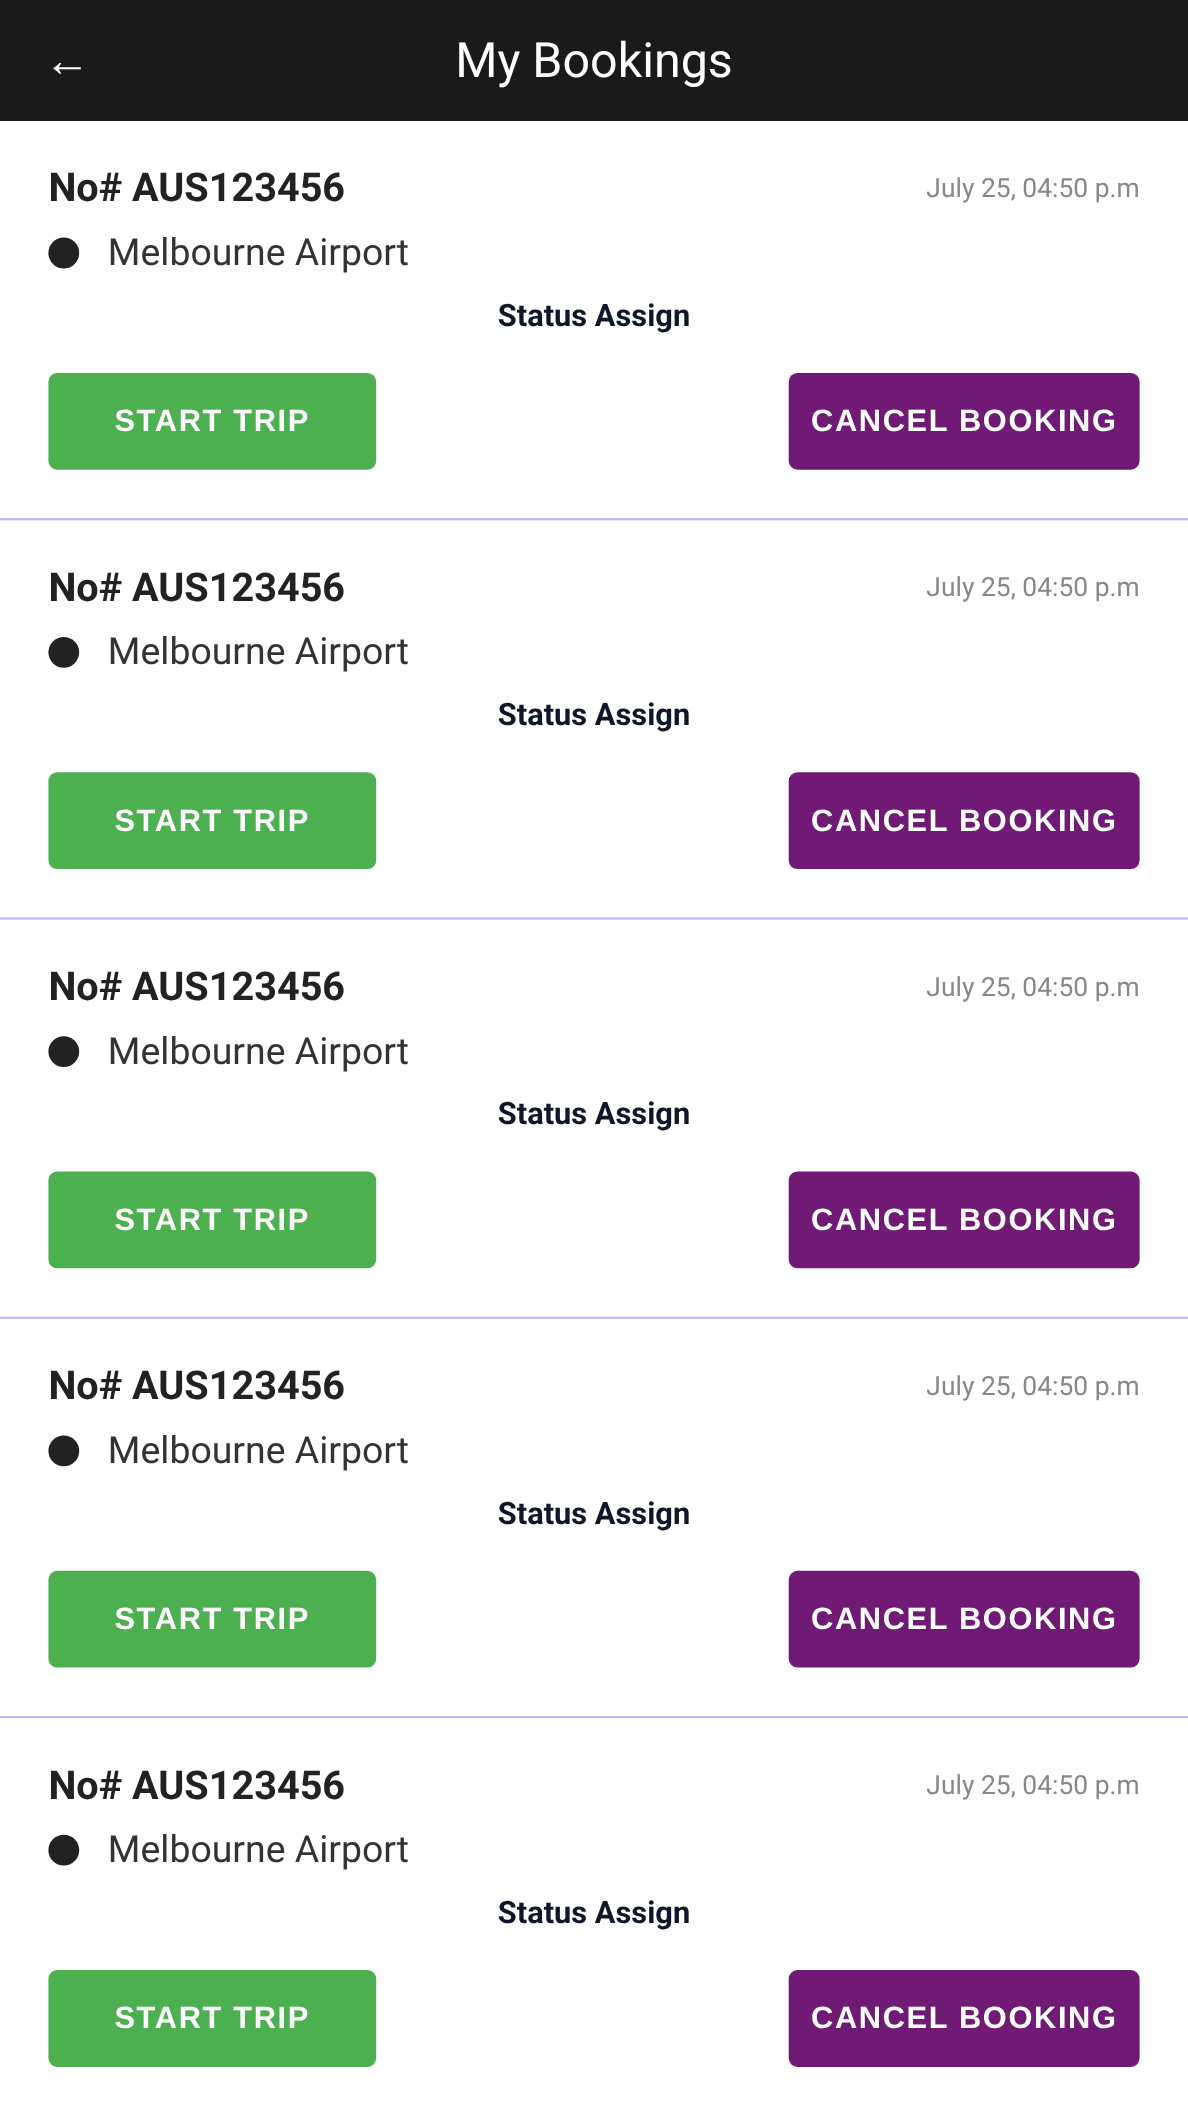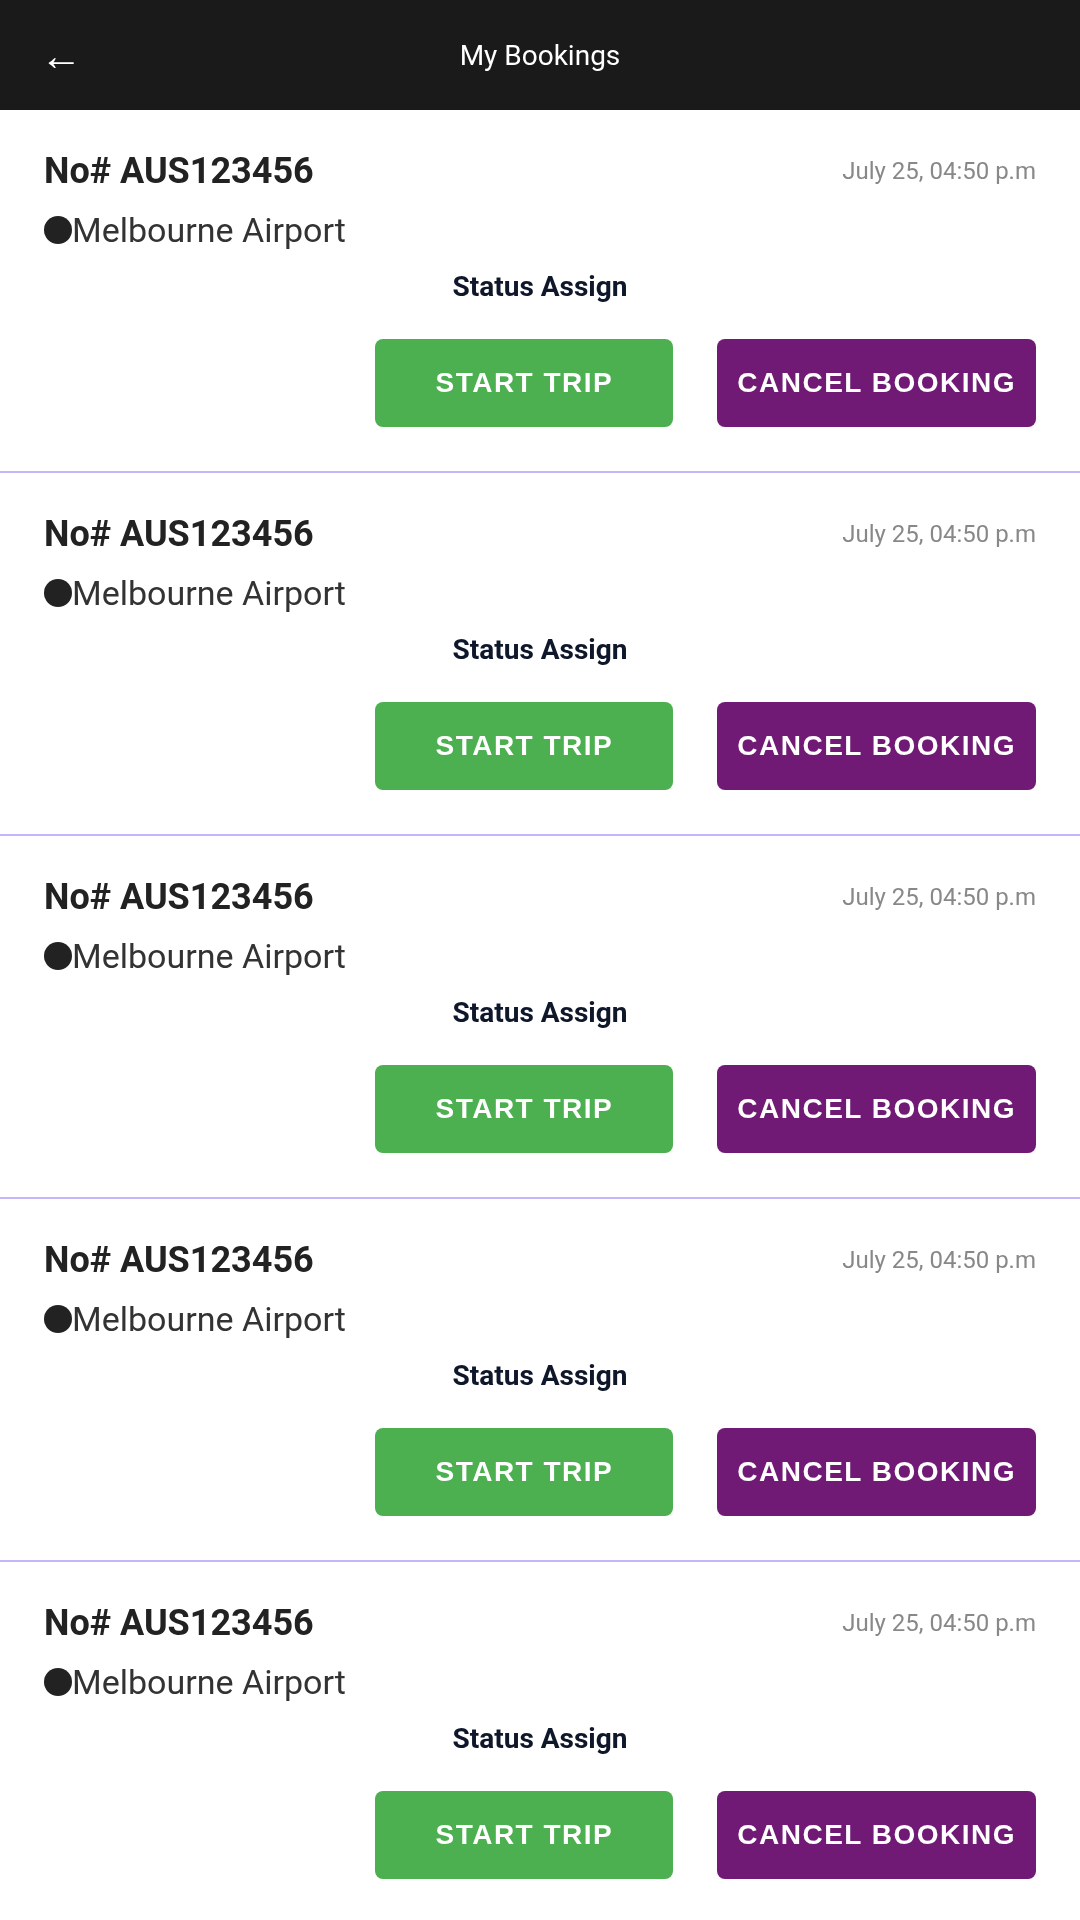--- a/index.html
+++ b/index.html
@@ -31,21 +31,21 @@
     .header-back {
       position: absolute;
       left: 40px;
       color: #ffffff;
       font-size: 42px;
       cursor: pointer;
       font-weight: 300;
     }
 
     .header-title {
-      font-size: 28px;
+      font-size: 44px;
       font-weight: 400;
       color: #ffffff;
     }
 
     .bookings-list {
       background: #ffffff;
     }
 
     .booking-card {
       padding: 40px 44px 44px 44px;
@@ -67,21 +67,21 @@
 
     .booking-date {
       font-size: 24px;
       color: #888888;
       font-weight: 400;
     }
 
     .booking-location {
       display: flex;
       align-items: center;
-      gap: 0;
+      gap: 26px;
       margin-bottom: 20px;
     }
 
     .location-dot {
       width: 28px;
       height: 28px;
       background: #222222;
       border-radius: 50%;
       flex-shrink: 0;
     }
@@ -96,21 +96,21 @@
       text-align: center;
       font-size: 28px;
       font-weight: 700;
       color: #0f172a;
       margin-bottom: 36px;
     }
 
     .booking-actions {
       display: flex;
       gap: 44px;
-      justify-content: flex-end;
+      justify-content: space-between;
     }
 
     .btn-start-trip {
       background: #4caf50;
       color: #ffffff;
       border: none;
       border-radius: 8px;
       padding: 28px 60px;
       font-size: 28px;
       font-weight: 700;

